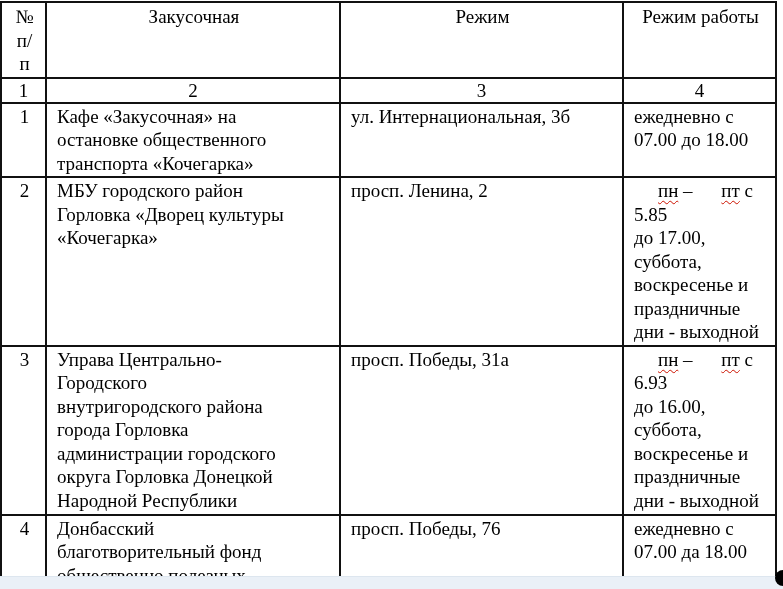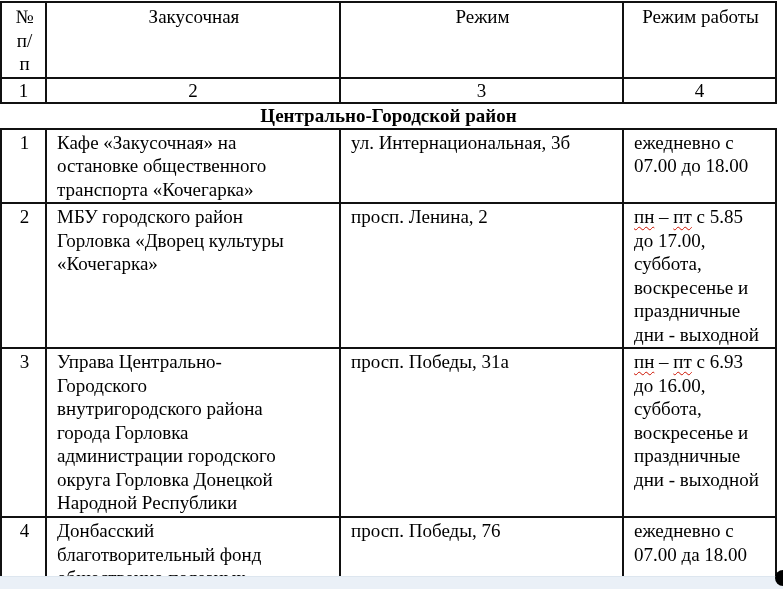--- a/index.html
+++ b/index.html
@@ -52,20 +52,21 @@
     padding: 0;
     line-height: 24px;
   }
   tr.data-row td.cell-num { text-align: center; }
   .wavy {
     text-decoration-line: underline;
     text-decoration-style: wavy;
     text-decoration-color: #cc1100;
     text-decoration-thickness: 1px;
     text-underline-offset: 3px;
+    margin-left: 24px;
   }
   .bottom-strip {
     position: absolute;
     left: 0;
     top: 575px;
     width: 783px;
     height: 14px;
     background: #eaf0f7;
     border-top: 1px solid #dde6ef;
   }
@@ -101,23 +102,20 @@
       <td class="c4" style="text-align:center">Режим работы</td>
     </tr>
 
     <tr class="nums-row" style="height:25px">
       <td class="c1">1</td>
       <td>2</td>
       <td>3</td>
       <td class="c4">4</td>
     </tr>
 
-    <tr class="section-row" style="height:26px">
-      <td colspan="4">Центрально-Городской район</td>
-    </tr>
 
     <tr class="data-row" style="height:74px">
       <td class="c1 cell-num">1</td>
       <td>Кафе «Закусочная» на
 остановке общественного
 транспорта «Кочегарка»</td>
       <td>ул. Интернациональная, 3б</td>
       <td class="c4">ежедневно с
 07.00 до 18.00</td>
     </tr>

